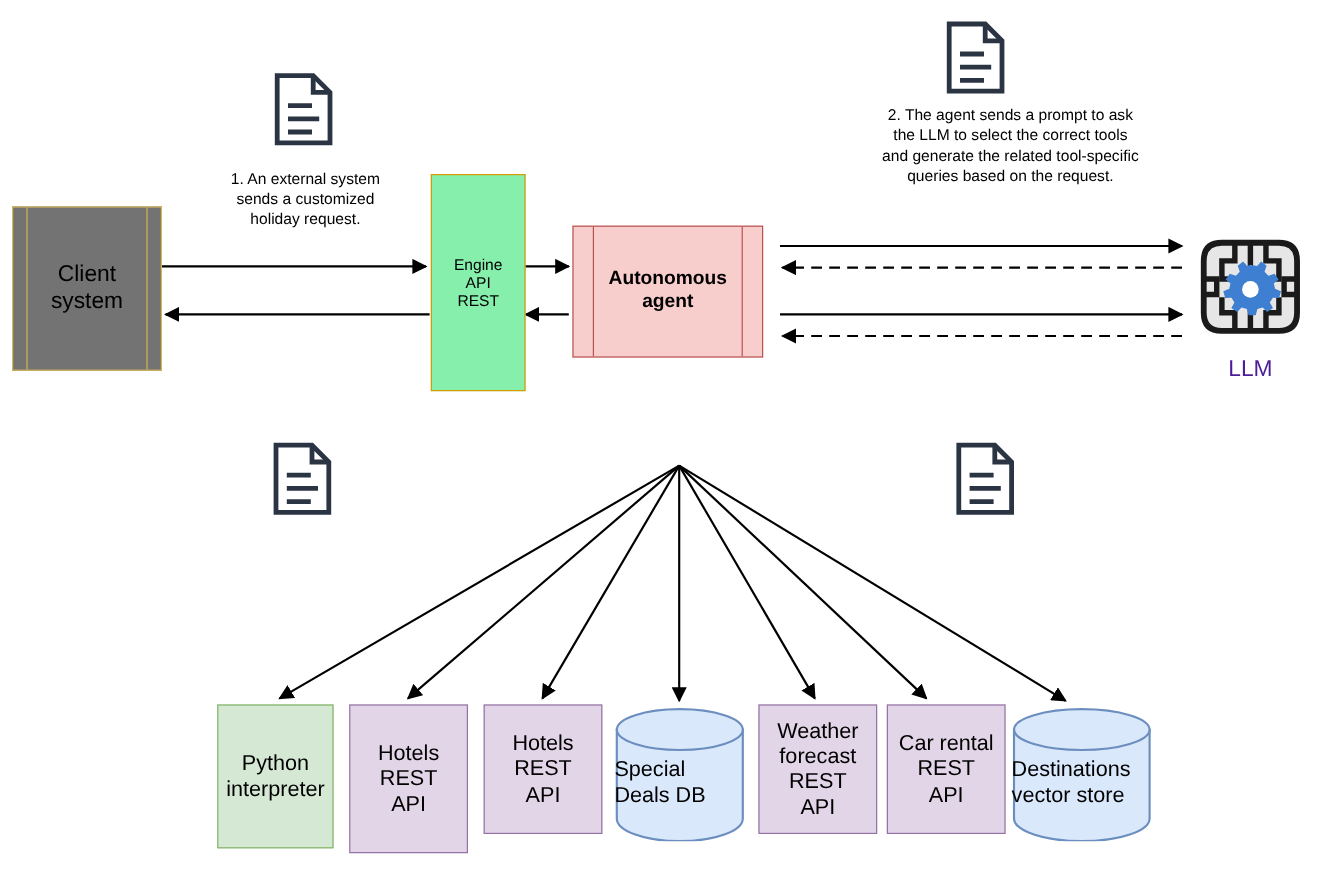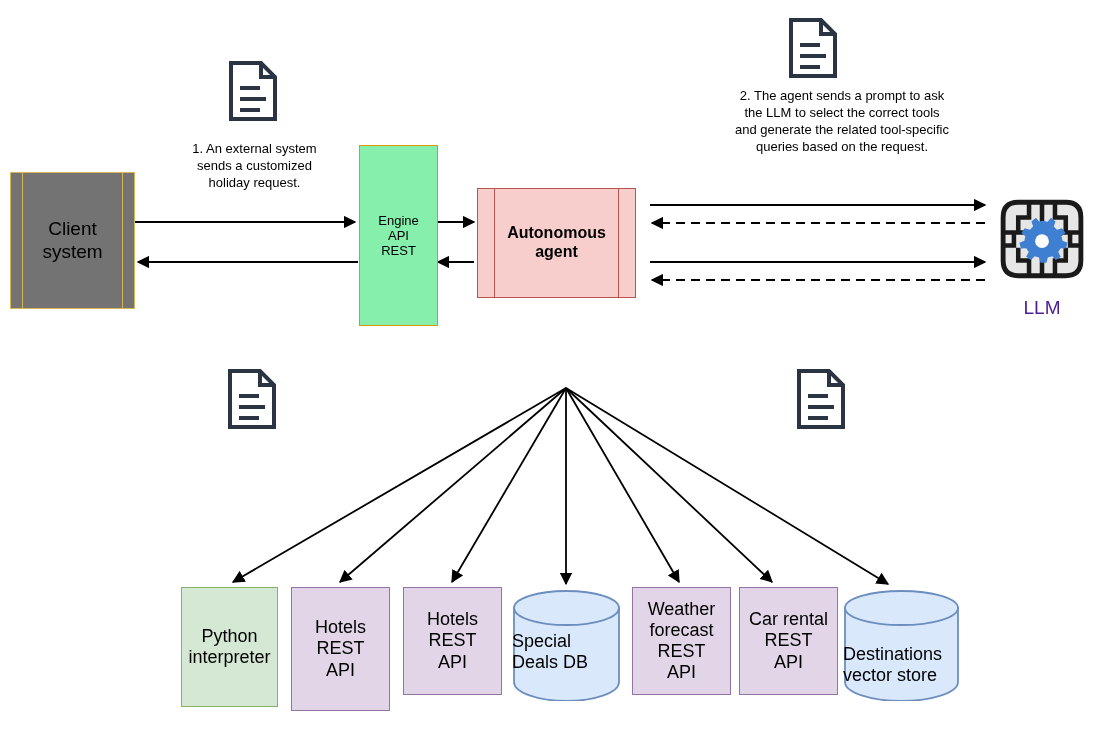--- a/index.html
+++ b/index.html
@@ -242,21 +242,21 @@
     <span>Car rental
 REST
 API</span>
   </div>
 
   <div class="cylinder" style="left:843px; top:589px; width:117px; height:112px;">
     <svg viewBox="0 0 117 112" width="117" height="112">
       <path d="M2,19 L2,93 A56.5,19 0 0 0 115,93 L115,19 Z" fill="#dae8fc" stroke="#6c8ebf" stroke-width="1.8"></path>
       <ellipse cx="58.5" cy="19" rx="56.5" ry="17" fill="#dae8fc" stroke="#6c8ebf" stroke-width="1.8"></ellipse>
     </svg>
-    <div class="cyl-label" style="top:42px;margin-top:13px;">Destinations
+    <div class="cyl-label" style="top:42px;">Destinations
 vector store</div>
   </div>
 
   <div class="caption" style="left:147px; top:141px; width:215px;">1. An external system
 sends a customized
 holiday request.</div>
 
   <div class="caption" style="left:652px; top:88px; width:380px;">2. The agent sends a prompt to ask
 the LLM to select the correct tools
 and generate the related tool-specific

